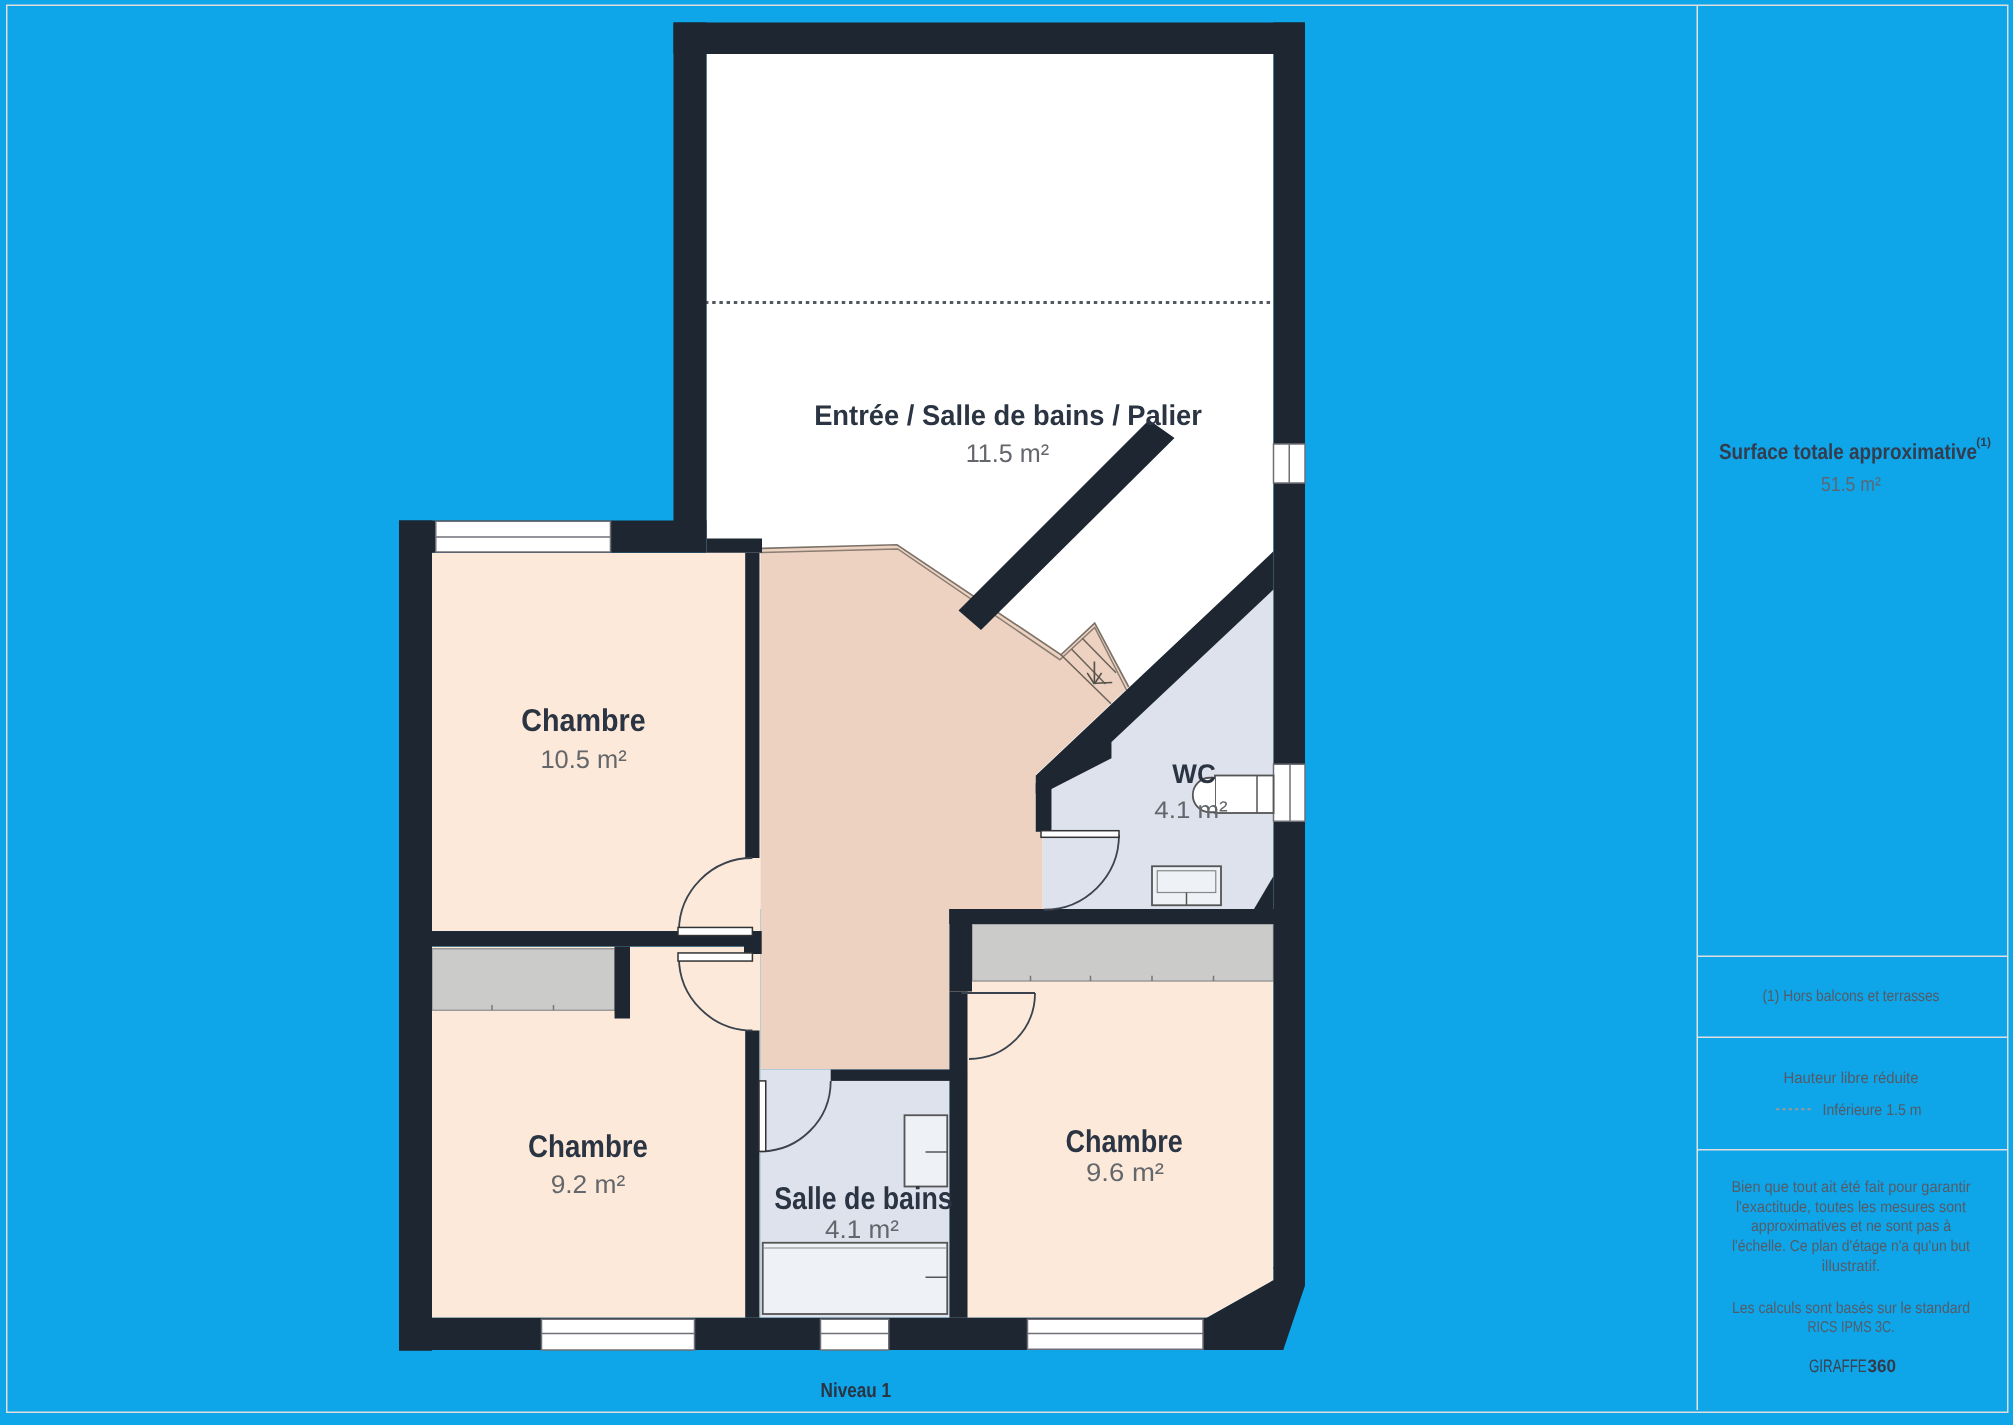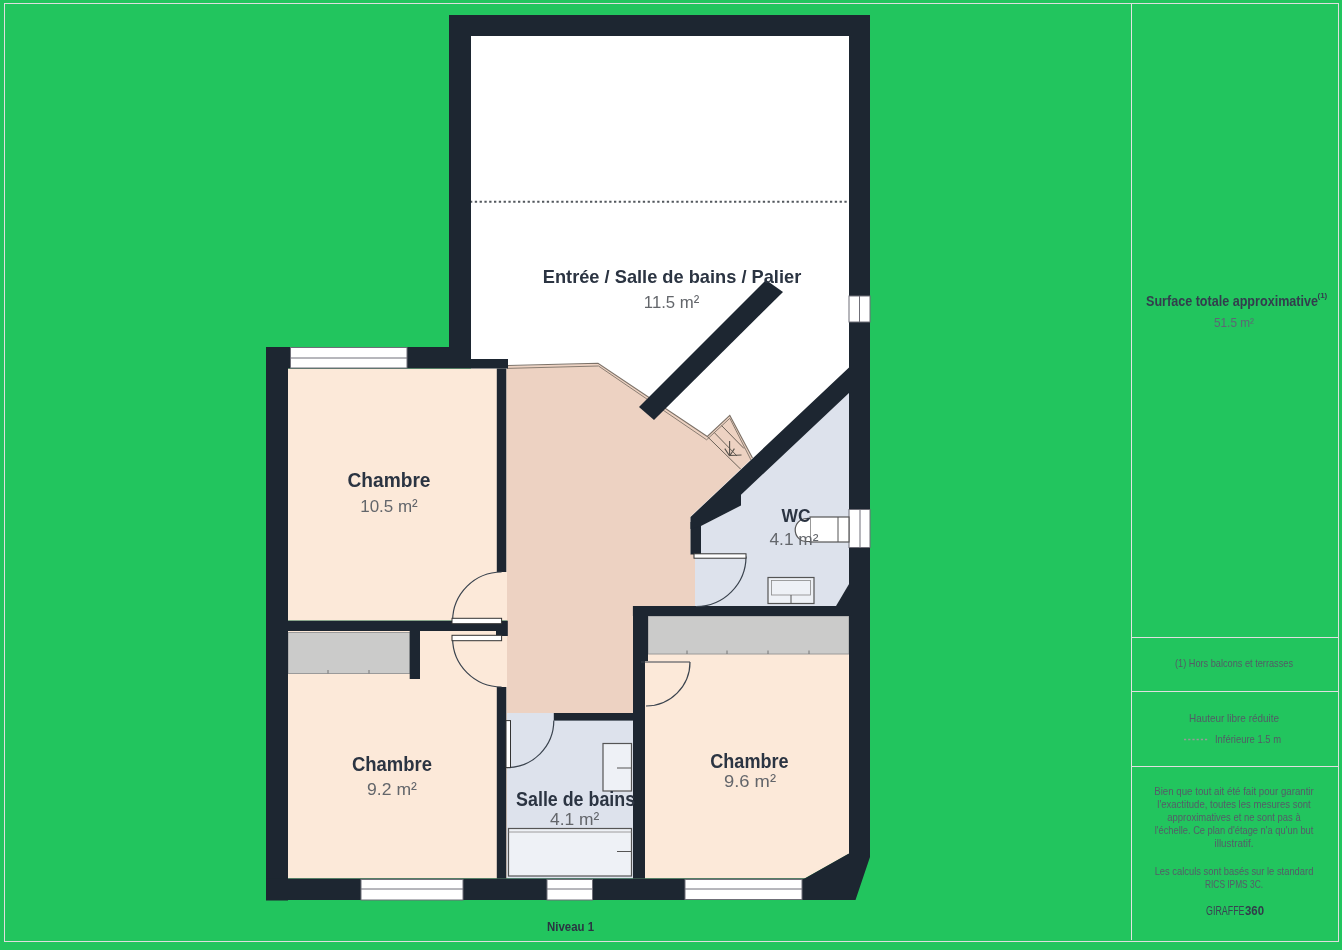--- a/index.html
+++ b/index.html
@@ -1,16 +1,16 @@
 <!DOCTYPE html>
 <html><head>
 <meta charset="utf-8">
 <style>
   html,body{margin:0;padding:0;background:#ffffff;}
-  #page{position:relative;width:1342px;height:950px;background:#22c55e;overflow:hidden;
+  #page{position:relative;width:1342px;height:950px;background:#0ea5e9;overflow:hidden;
         font-family:"Liberation Sans", sans-serif;}
   .abs{position:absolute;}
 </style>
 </head>
 <body>
 <div id="page">
 
 <div class="abs" style="left:4px;top:3px;width:1333px;height:937px;border:1px solid #dedede;"></div>
 
 <div class="abs" style="left:1131px;top:4px;width:1px;height:936px;background:#e3e3e3;"></div>

